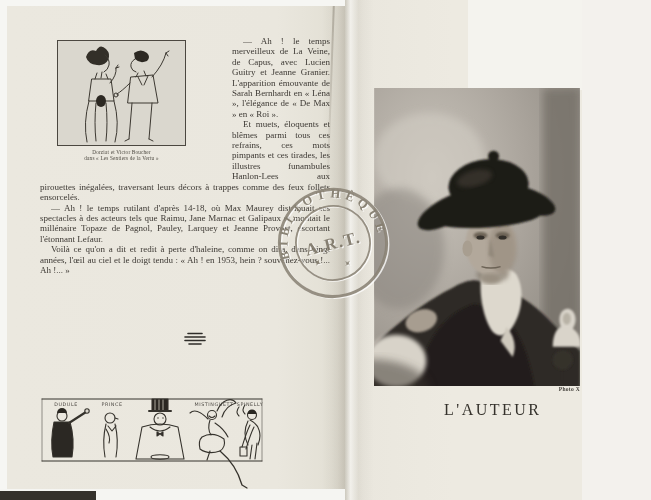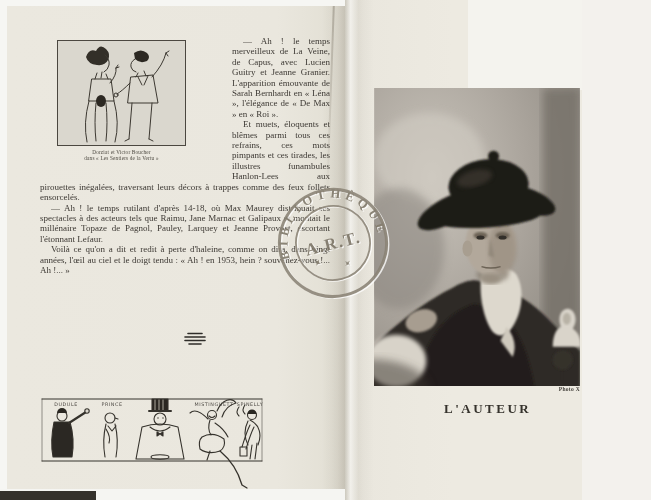--- a/index.html
+++ b/index.html
@@ -42,21 +42,21 @@
   .stamp{position:absolute;left:270px;top:180px;opacity:.92;pointer-events:none;}
   .stamp text{font-family:"Liberation Serif",serif;font-weight:bold;}
   .st-ring{font-size:12.5px;letter-spacing:4.5px;}
   .st-center{font-size:17px;letter-spacing:1.5px;text-anchor:middle;}
   .st-stars{font-size:8px;letter-spacing:13px;}
 
   .photo{position:absolute;left:374px;top:88px;width:206px;height:298px;}
   .photo svg{display:block;}
   .photo-credit{position:absolute;left:455px;top:386px;width:125px;text-align:right;
     font-size:5.5px;font-weight:bold;color:#45423c;letter-spacing:.3px;}
-  .author-caption{position:absolute;left:444px;top:401px;font-size:13px;font-weight:bold;
+  .author-caption{position:absolute;left:444px;top:401px;font-size:16px;font-weight:normal;
     letter-spacing:2.5px;color:#35322c;}
 </style>
 </head>
 <body>
 
 <div class="scan">
 
   <div class="page-left"></div>
 
   <div class="page-right"></div>

